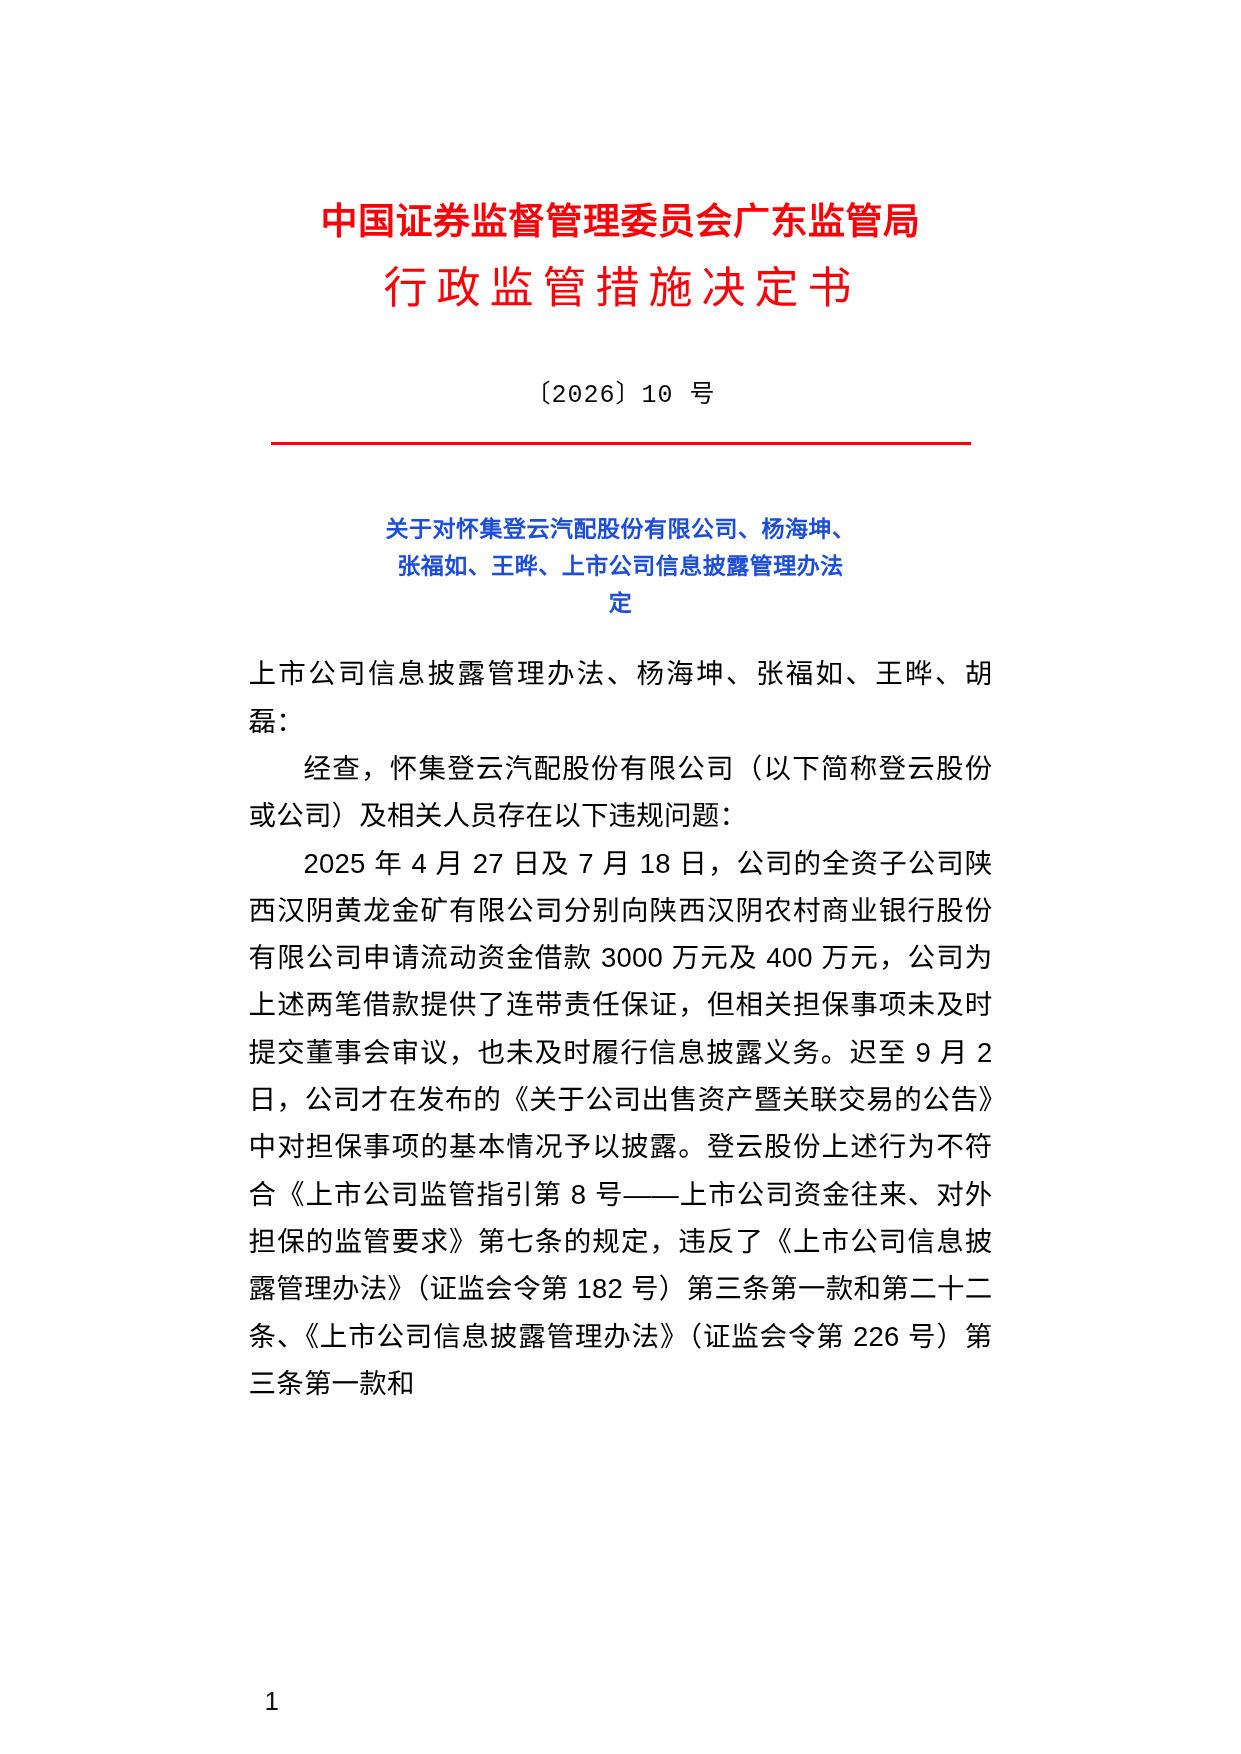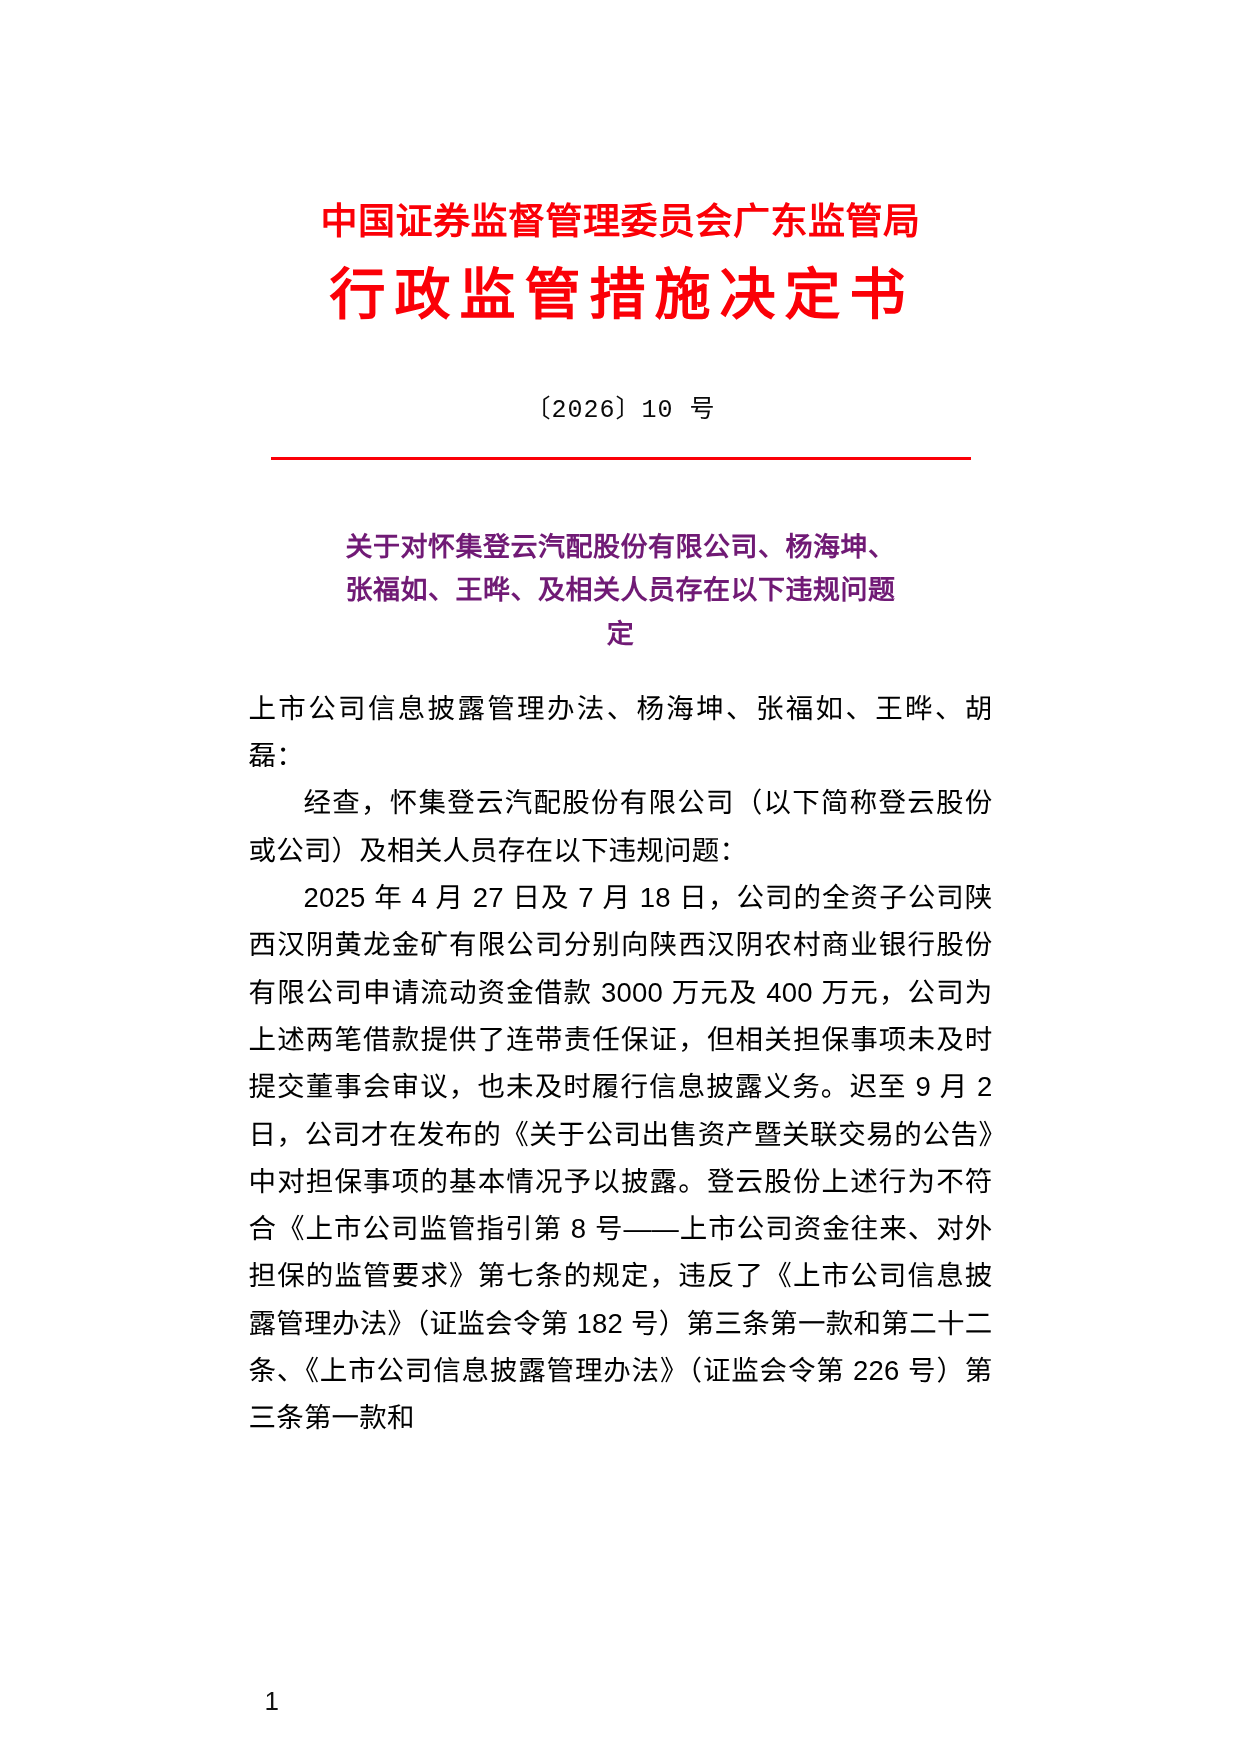--- a/index.html
+++ b/index.html
@@ -30,22 +30,22 @@
   .issuer-line {
     color: #fb0007;
     font-size: 37px;
     font-weight: bold;
     letter-spacing: 0.5px;
     line-height: 1.18;
     white-space: nowrap;
   }
   .doc-kind-line {
     color: #fb0007;
-    font-size: 56px;
-    font-weight: bold;
+    font-size: 44px;
+    font-weight: normal;
     letter-spacing: 9px;
     line-height: 1.25;
     margin-top: 16px;
     padding-left: 3px;
     white-space: nowrap;
   }
   .doc-number {
     margin-top: 58px;
     text-align: center;
     font-size: 25px;
@@ -57,25 +57,25 @@
   .red-rule {
     margin: 32px 174px 0 174px;
     height: 3px;
     background: #fb0007;
   }
 
   
   .doc-title {
     margin: 66px 162px 0 162px;
     text-align: center;
-    font-size: 27px;
+    font-size: 23px;
     font-weight: bold;
     line-height: 1.62;
     letter-spacing: 0.5px;
-    color: #701a75;
+    color: #1d4ed8;
   }
   .doc-title .tline {
     display: block;
   }
   .doc-title .tline.last {
     text-align: center;
   }
 
   
   .body-block {
@@ -116,21 +116,21 @@
   <div class="masthead">
     <div class="issuer-line">中国证券监督管理委员会广东监管局</div>
     <div class="doc-kind-line">行政监管措施决定书</div>
     <div class="doc-number">〔2026〕10 号</div>
   </div>
 
   <div class="red-rule"></div>
 
   <div class="doc-title">
     <span class="tline">关于对怀集登云汽配股份有限公司、杨海坤、</span>
-    <span class="tline">张福如、王晔、及相关人员存在以下违规问题</span>
+    <span class="tline">张福如、王晔、上市公司信息披露管理办法</span>
     <span class="tline last">定</span>
   </div>
 
   <div class="body-block">
     <p class="salutation">上市公司信息披露管理办法、杨海坤、张福如、王晔、胡磊：</p>
     <p class="indent2">经查，怀集登云汽配股份有限公司（以下简称登云股份或公司）及相关人员存在以下违规问题：</p>
     <p class="indent2">2025 年 4 月 27 日及 7 月 18 日，公司的全资子公司陕西汉阴黄龙金矿有限公司分别向陕西汉阴农村商业银行股份有限公司申请流动资金借款 3000 万元及 400 万元，公司为上述两笔借款提供了连带责任保证，但相关担保事项未及时提交董事会审议，也未及时履行信息披露义务。迟至 9 月 2 日，公司才在发布的《关于公司出售资产暨关联交易的公告》中对担保事项的基本情况予以披露。登云股份上述行为不符合《上市公司监管指引第 8 号——上市公司资金往来、对外担保的监管要求》第七条的规定，违反了《上市公司信息披露管理办法》（证监会令第 182 号）第三条第一款和第二十二条、《上市公司信息披露管理办法》（证监会令第 226 号）第三条第一款和</p>
   </div>
 
   <div class="page-number">1</div>

